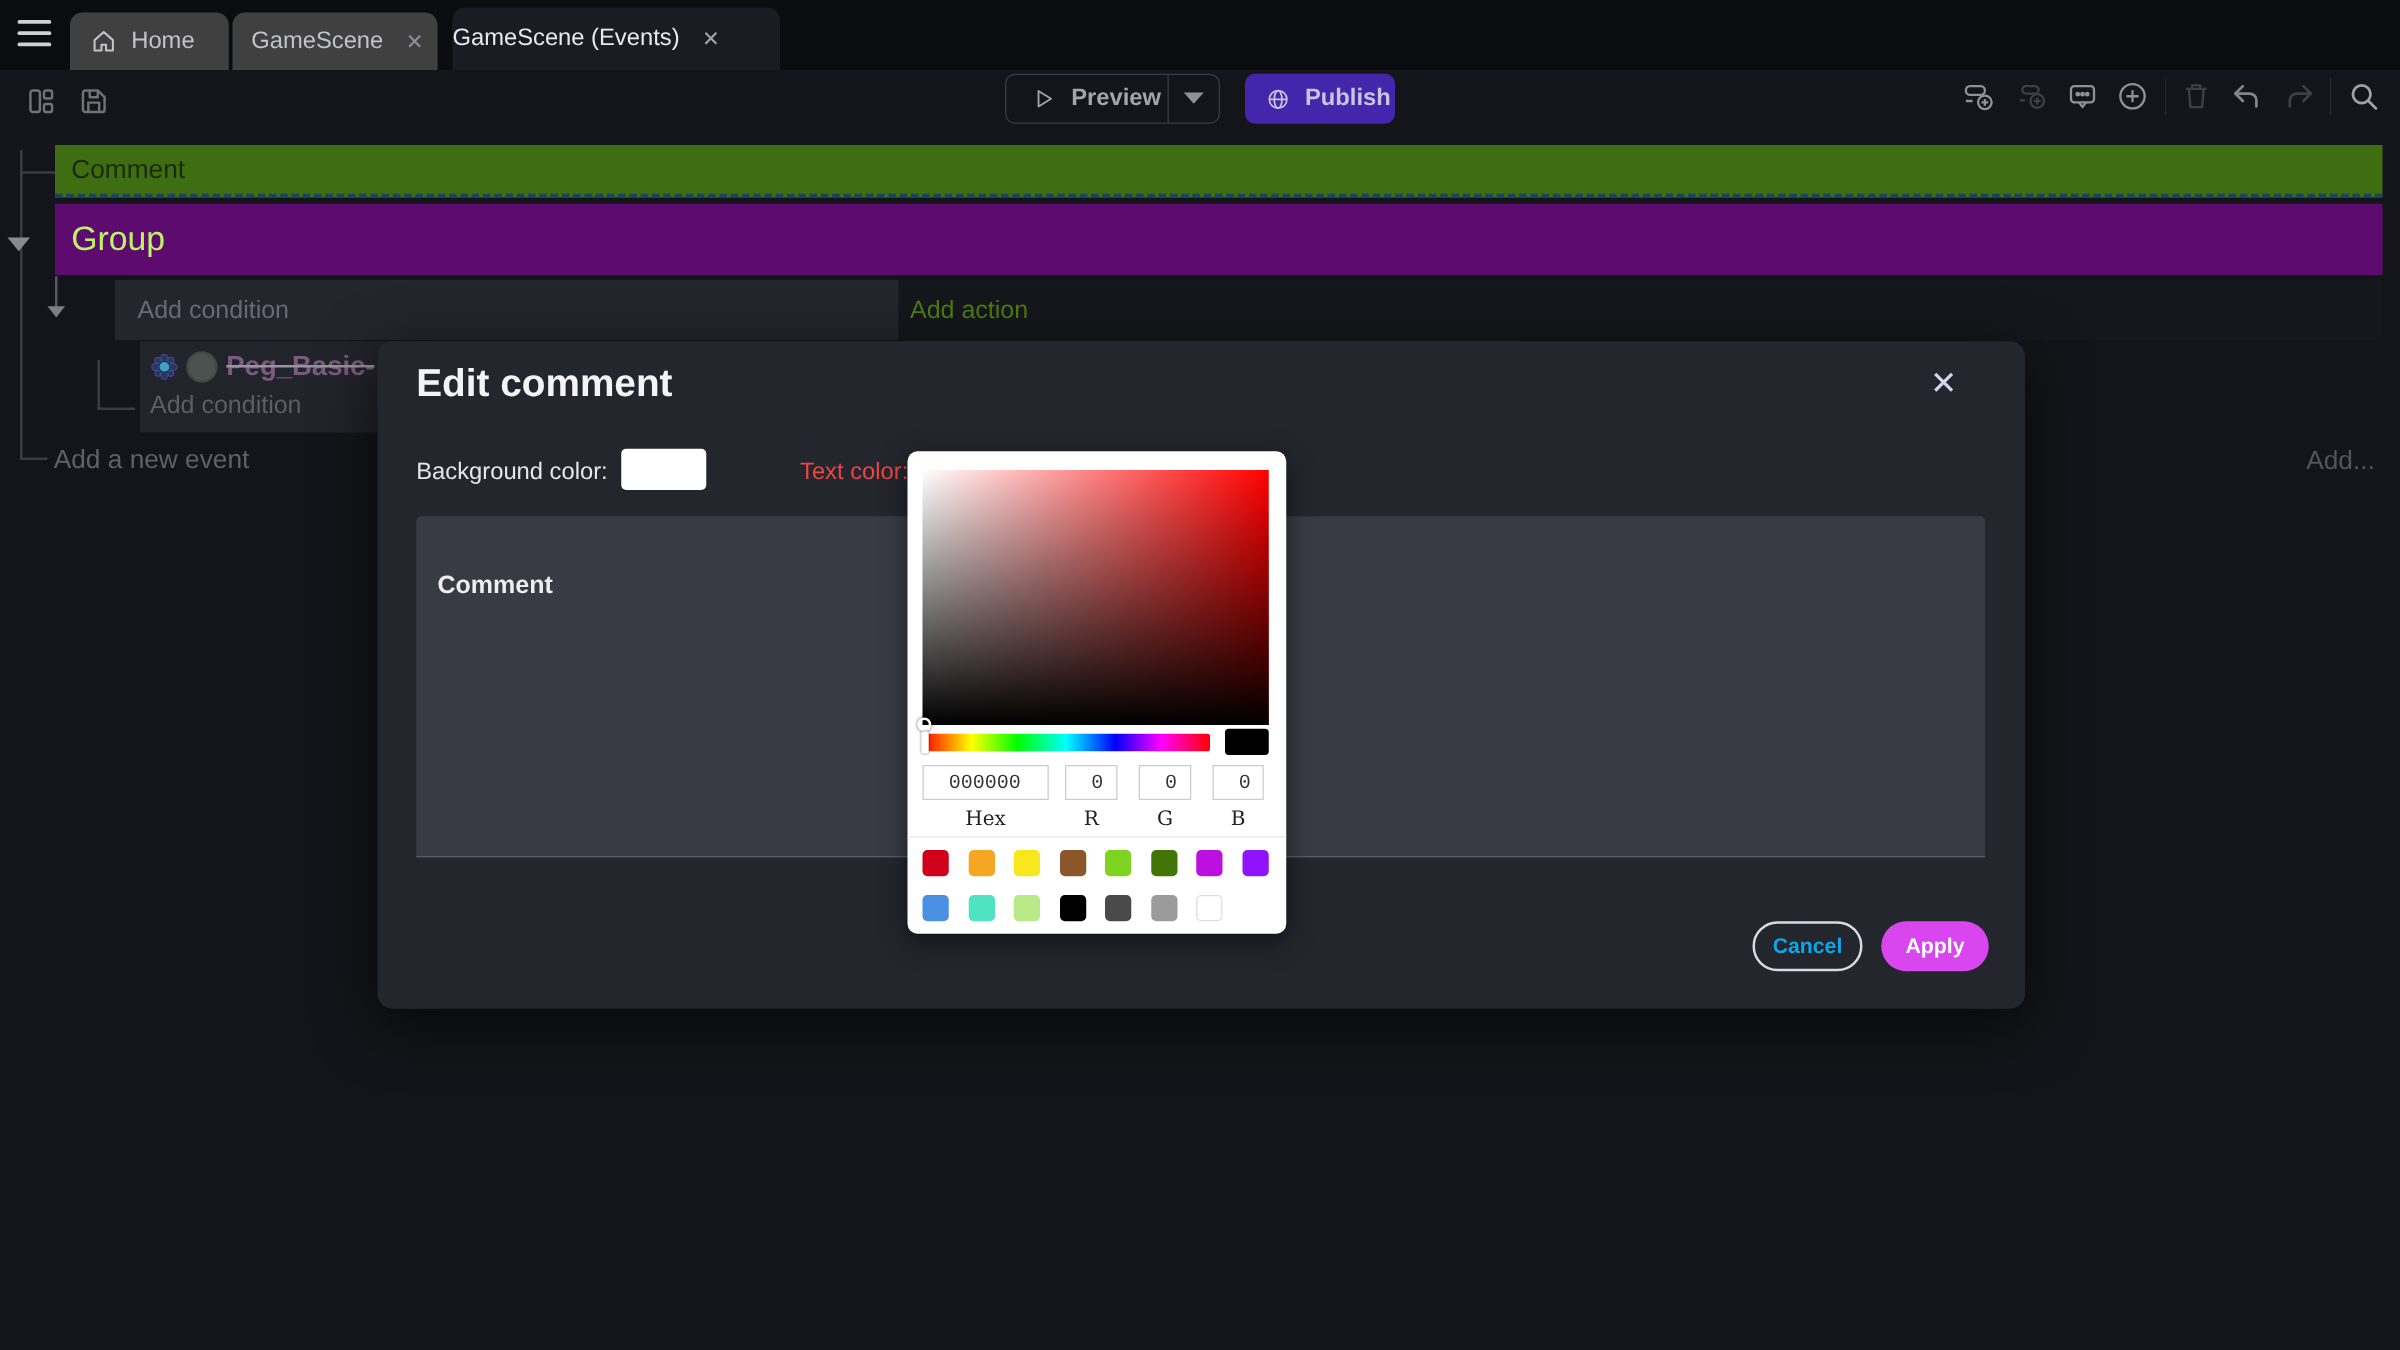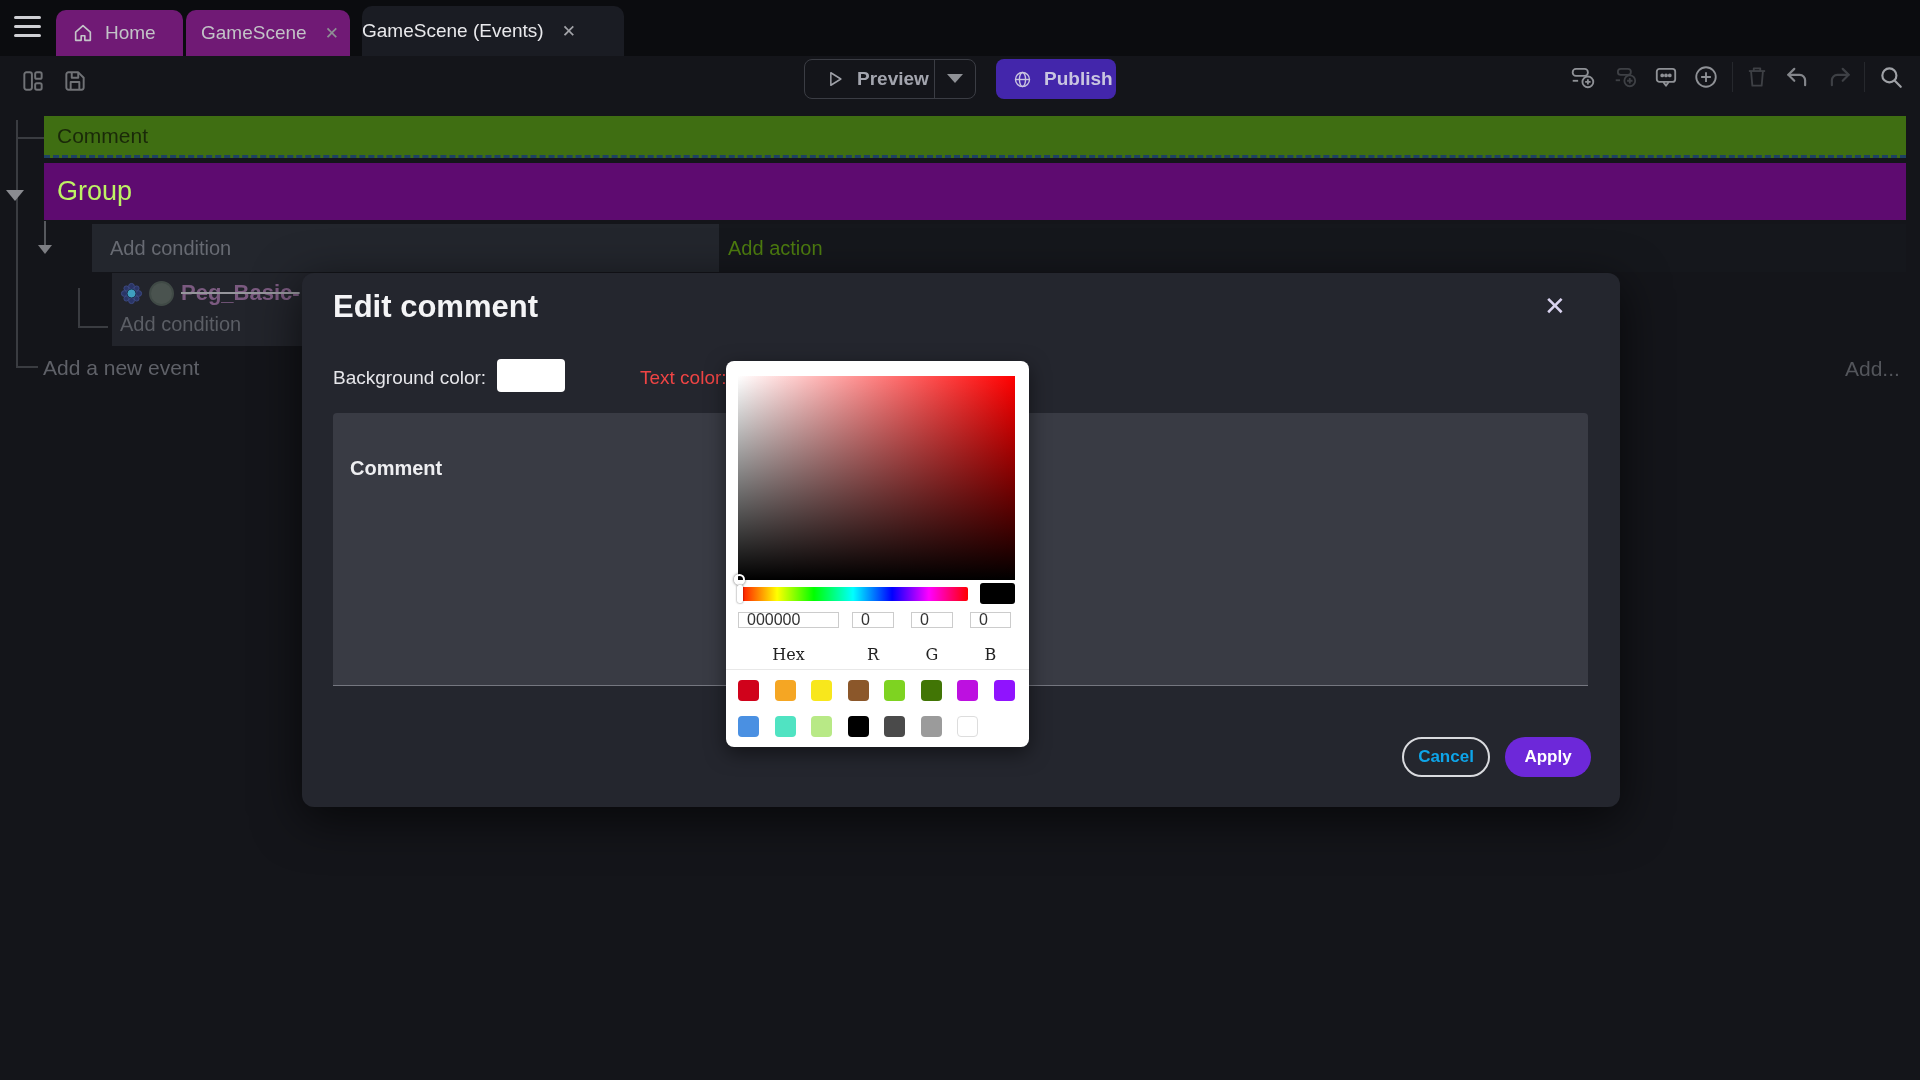--- a/index.html
+++ b/index.html
@@ -4,21 +4,21 @@
 <style>
   * { margin:0; padding:0; box-sizing:border-box; }
   html,body { width:1920px; height:1080px; overflow:hidden; background:#14151a;
               font-family:"Liberation Sans", sans-serif; }
   #app { position:relative; width:1920px; height:1080px; background:#14151a; }
 
   
   #tabbar { position:absolute; left:0; top:0; width:1920px; height:56px; background:#0b0c0f; }
   .hamburger { position:absolute; left:14px; top:16px; width:27px; height:24px; cursor:pointer; }
   .hamburger span { display:block; height:3px; background:#cfd0d4; border-radius:2px; margin-bottom:6px; }
-  .tab { position:absolute; top:10px; height:46px; border-radius:10px 10px 0 0; background:#701a75;
+  .tab { position:absolute; top:10px; height:46px; border-radius:10px 10px 0 0; background:#404040;
          display:flex; align-items:center; color:#c2c3c7; font-size:19px; }
   .tab.active { top:6px; height:50px; background:#1a1c23; color:#e9e9ec; }
   .tab .tab-close { margin-left:18px; font-size:17px; color:#8e8f94; }
   .tab.active .tab-close { color:#a2a3a8; }
 
   
   #toolbar { position:absolute; left:0; top:56px; width:1920px; height:48px; background:#14151a; }
   .tb-icon { position:absolute; top:12px; width:26px; height:26px; color:#707276; }
   .tb-icon svg { width:100%; height:100%; }
   .right-icon { position:absolute; top:64px; width:26px; height:26px; color:#8f9196; }
@@ -83,37 +83,37 @@
     border-radius:4px; padding:5px 6px; }
   #bg-swatch .fill { width:100%; height:100%; border-radius:3px; }
   #dialog .txt-label { position:absolute; left:338px; top:94px; font-size:19px; color:#ef4444; }
   #comment-area { position:absolute; left:31px; top:140px; width:1255px; height:273px; background:#393b44;
     border-radius:4px 4px 0 0; border-bottom:1px solid #757780; }
   #comment-area .val { position:absolute; left:17px; top:44px; font-size:20px; font-weight:bold; color:#eeeef1; }
   #cancel-btn { position:absolute; left:1100px; top:464px; width:88px; height:40px; border-radius:21px;
     border:2px solid #d9dade; background:transparent; color:#0ea5e9; font-weight:bold; font-size:17px;
     display:flex; align-items:center; justify-content:center; }
   #apply-btn { position:absolute; left:1203px; top:464px; width:86px; height:40px; border-radius:21px;
-    background:#6d28d9; color:#ffffff; font-weight:bold; font-size:17px;
+    background:#d946ef; color:#ffffff; font-weight:bold; font-size:17px;
     display:flex; align-items:center; justify-content:center; }
 
   
   #picker { position:absolute; left:726px; top:361px; width:303px; height:386px; background:#ffffff;
     border-radius:8px; box-shadow:0 6px 20px rgba(0,0,0,0.5); z-index:30; }
   #sat-area { position:absolute; left:12px; top:15px; width:277px; height:204px;
     background:linear-gradient(to top, #000000, rgba(0,0,0,0)), linear-gradient(to right, #ffffff, #ff0000); }
   #sat-handle { position:absolute; left:-4px; bottom:-5px; width:11px; height:11px; border-radius:50%;
     border:2px solid #ffffff; box-shadow:0 0 3px rgba(0,0,0,0.7); background:transparent; }
   #hue-bar { position:absolute; left:12px; top:226px; width:230px; height:14px; border-radius:2px;
     background:linear-gradient(to right,#ff0000 0%,#ffff00 17%,#00ff00 33%,#00ffff 50%,#0000ff 67%,#ff00ff 83%,#ff0000 100%); }
   #hue-handle { position:absolute; left:-1px; top:-2px; width:6px; height:18px; background:#ffffff;
     border-radius:2px; box-shadow:0 0 2px rgba(0,0,0,0.6); }
   #cur-swatch { position:absolute; left:254px; top:222px; width:35px; height:21px; border-radius:3px; }
-  .pk-input { position:absolute; top:251px; height:16px; border:1px solid #cccccc; font-size:16px;
-    color:#333333; padding-left:8px; font-family:Liberation Sans, sans-serif; background:#ffffff; }
+  .pk-input { position:absolute; top:251px; height:28px; border:1px solid #cccccc; font-size:16px;
+    color:#333333; padding-left:20px; font-family:Liberation Mono, monospace; background:#ffffff; }
   #hex-input { left:12px; width:101px; }
   #r-input { left:126px; width:42px; }
   #g-input { left:185px; width:42px; }
   #b-input { left:244px; width:41px; }
   .pk-label { position:absolute; top:284px; font-size:16px; color:#222222; text-align:center;
     font-family:"DejaVu Serif", serif; }
   #hex-label { left:12px; width:101px; } #r-label { left:126px; width:42px; }
   #g-label { left:185px; width:42px; } #b-label { left:244px; width:41px; }
   #pk-divider { position:absolute; left:0; top:308px; width:303px; height:1px; background:#e8e8e8; }
   .swatch-row { position:absolute; left:12px; width:285px; height:21px; }

